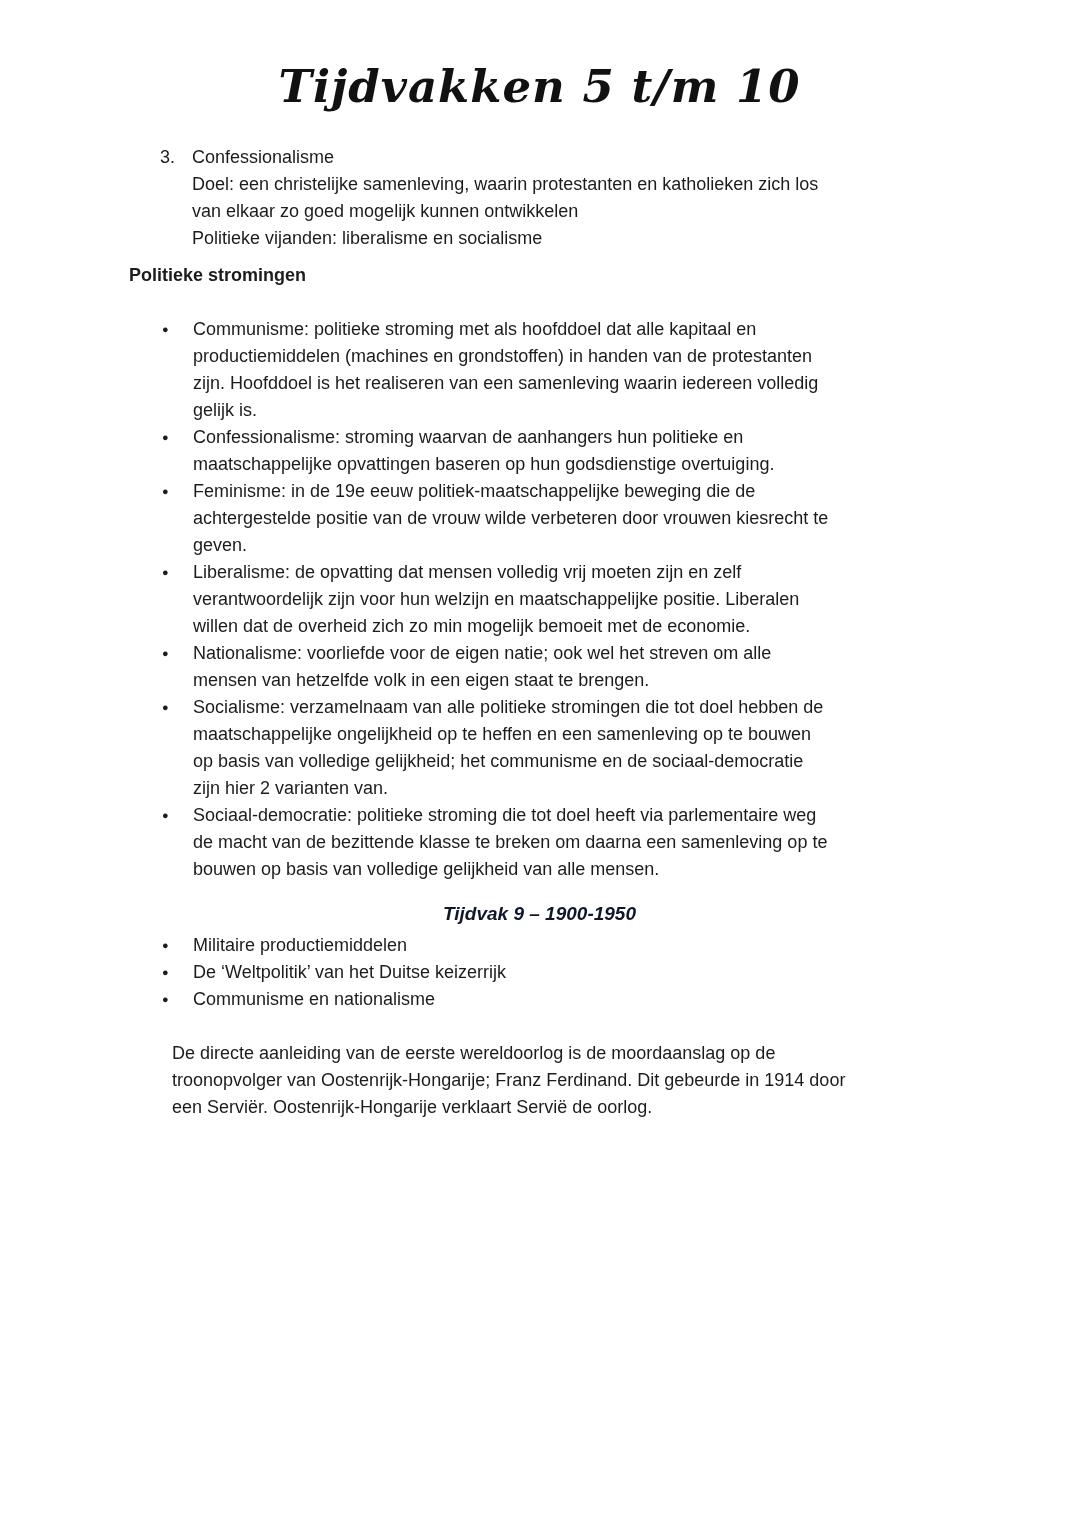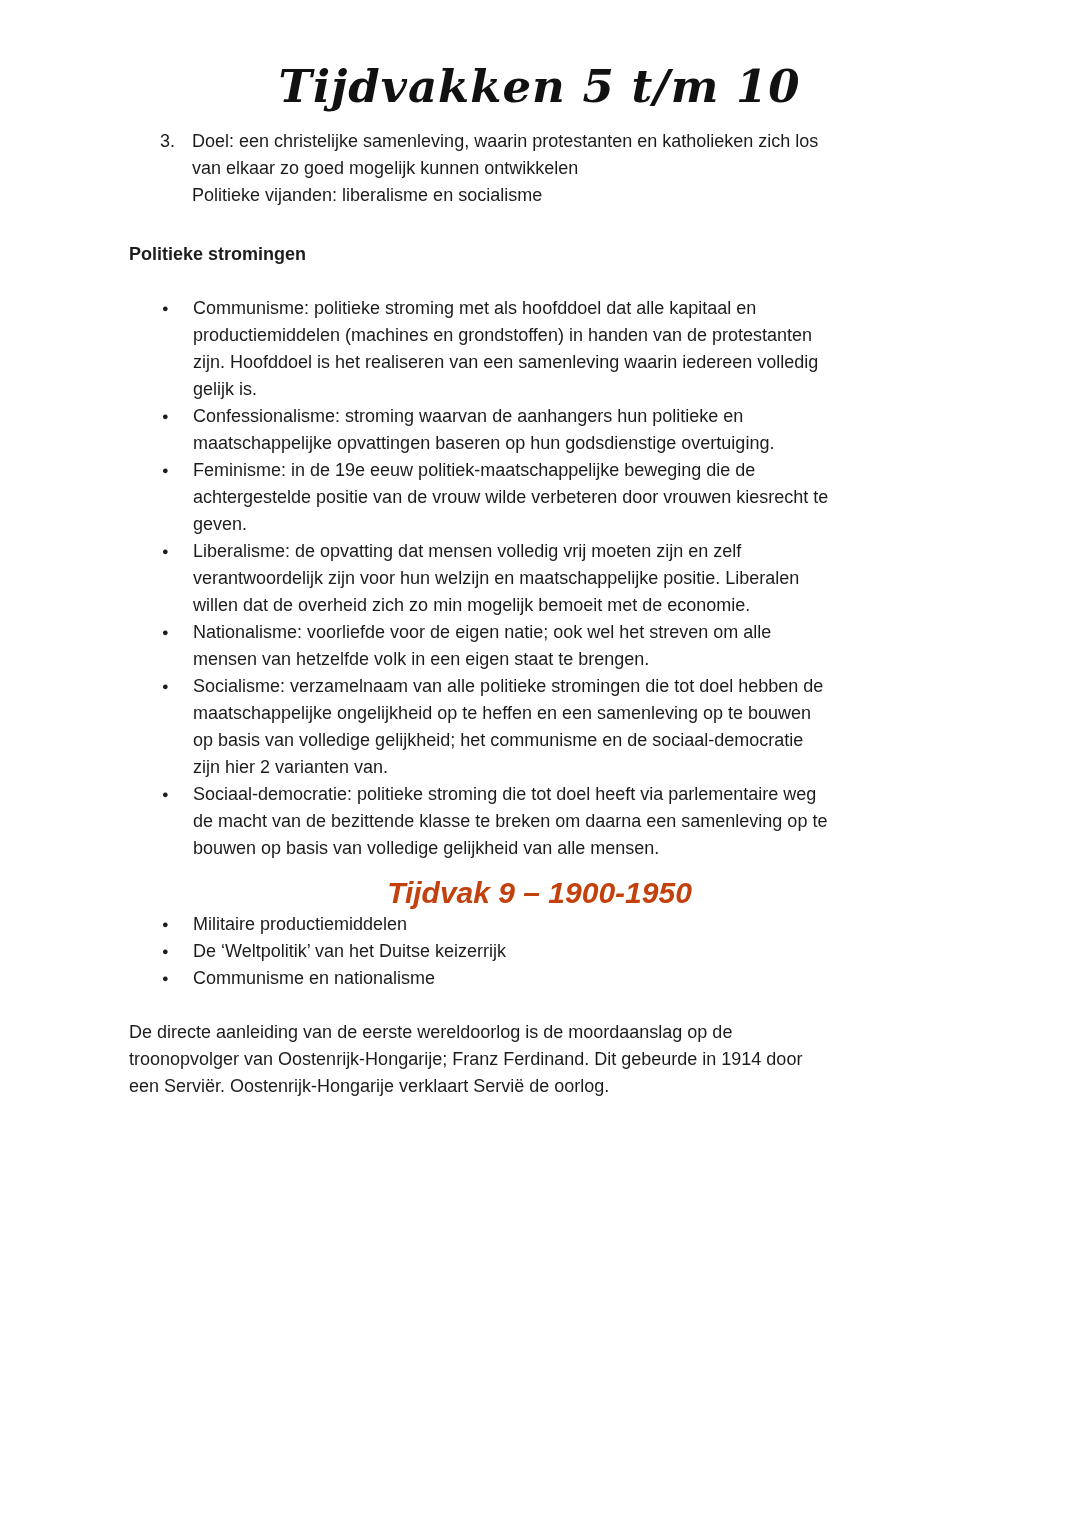--- a/index.html
+++ b/index.html
@@ -19,64 +19,65 @@
   }
   .doc-title {
     text-align: center;
     font-family: "DejaVu Serif", serif;
     font-style: italic;
     font-weight: 700;
     font-size: 45px;
     line-height: 62px;
     color: #111111;
     letter-spacing: 1px;
-    margin-bottom: 10px;
+    margin-bottom: 26px;
   }
   .preline { white-space: pre-line; }
 
   
   .numbered-item { display: flex; padding-left: 31px; }
   .numbered-item .num { width: 32px; flex: 0 0 32px; }
   .numbered-item .ni-body { flex: 1; }
 
-  .section-politieke { margin-top: 32px; }
+  .section-politieke { margin-top: 10px; }
   .bold-heading { font-weight: 700; }
 
   
   .bullet-list { padding-left: 33px; }
   .bullet-list.gap-top { margin-top: 27px; }
   .bullet-item { display: flex; }
   .bullet-item .dot {
     flex: 0 0 31px; width: 31px;
     font-size: 11px;
     line-height: 27px;
   }
   .bullet-item .b-text { flex: 1; }
 
   .tijdvak-heading {
     text-align: center;
     font-weight: 700;
     font-style: italic;
-    font-size: 30px;
+    font-size: 19px;
     line-height: 37px;
     margin-top: 12px;
-    color: #c2410c;
+    color: #0f172a;
   }
-  .closing-paragraph { margin-top: 27px; }
+  .closing-paragraph { margin-top: 27px; margin-left: 43px; }
 </style>
 </head>
 <body>
 
 <div class="page">
 
   <h1 class="doc-title">Tijdvakken 5 t/m 10</h1>
 
   <div class="numbered-item">
     <span class="num">3.</span>
     <div class="ni-body">
+      <div>Confessionalisme</div>
       <div class="preline">Doel: een christelijke samenleving, waarin protestanten en katholieken zich los
 van elkaar zo goed mogelijk kunnen ontwikkelen
 Politieke vijanden: liberalisme en socialisme</div>
     </div>
   </div>
 
   <div class="section-politieke">
     <div class="bold-heading">Politieke stromingen</div>
 
     <div class="bullet-list gap-top">

